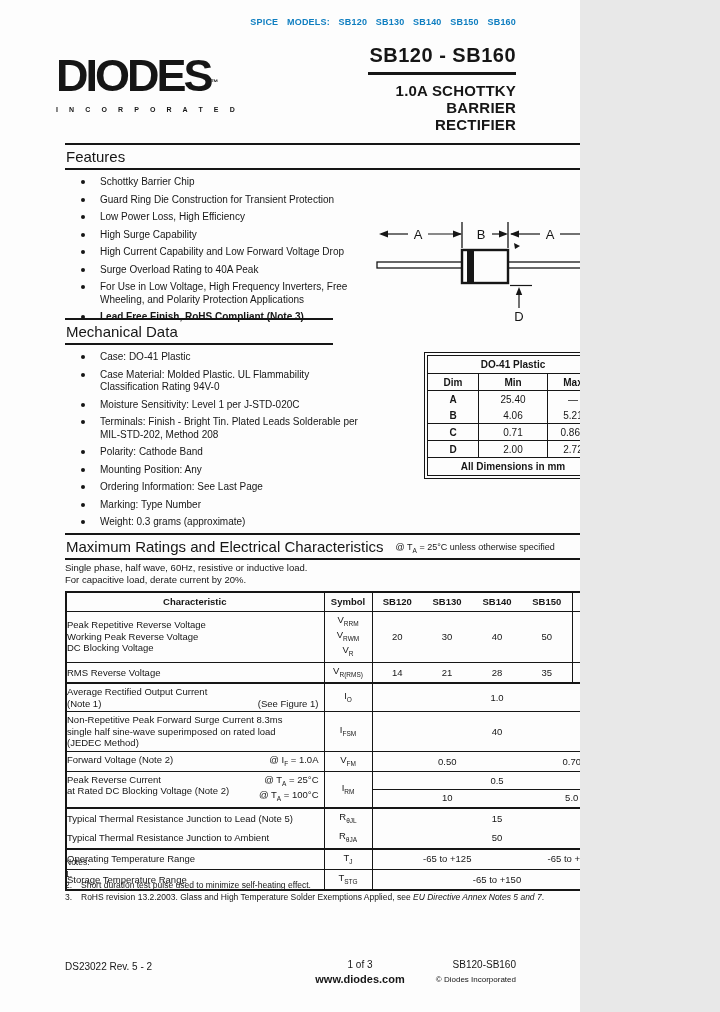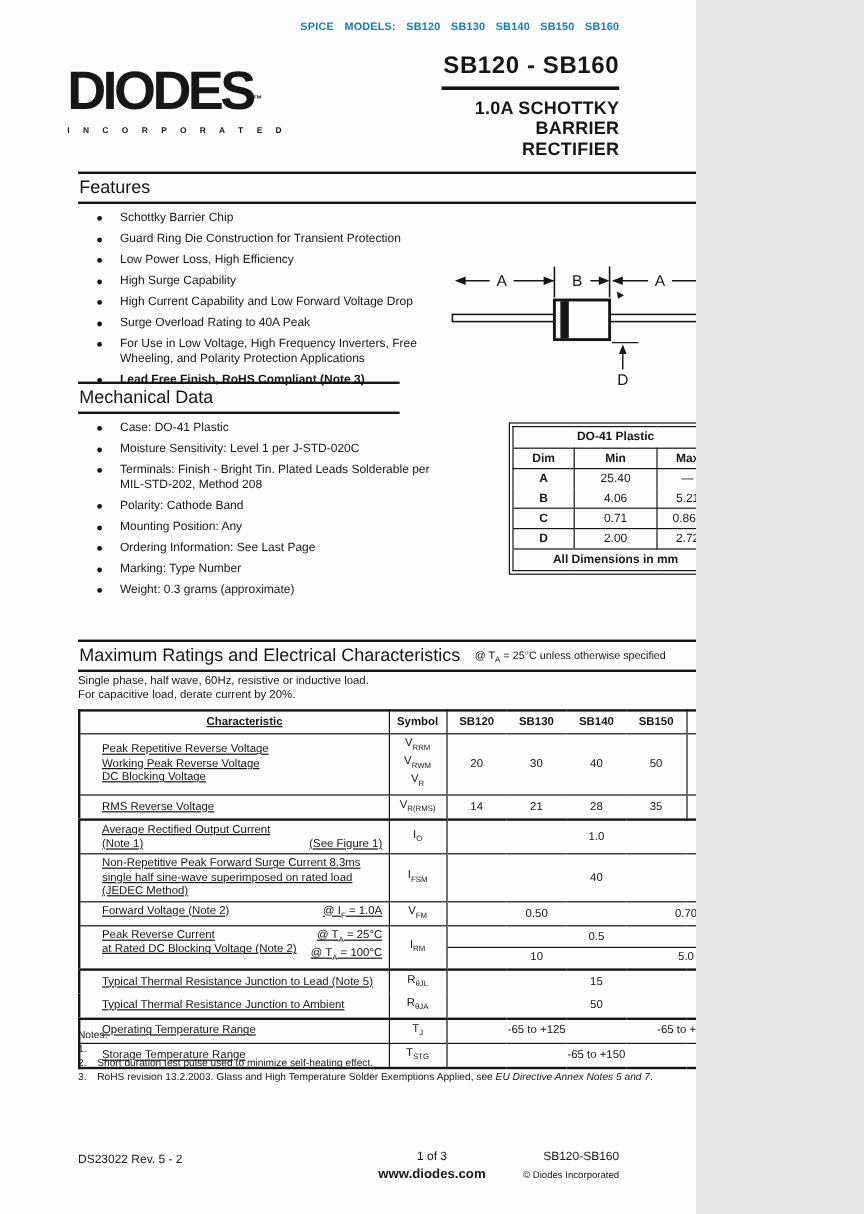--- a/index.html
+++ b/index.html
@@ -45,21 +45,21 @@
   .do41 .ftr{font-weight:bold;border-top:1.2px solid #161616;padding:3px;}
 
   
   .intro{font-size:9.5px;line-height:12px;}
 
   
   table.rt{border-collapse:collapse;border:2px solid #161616;table-layout:fixed;width:590px;
            font-size:9.5px;line-height:11.5px;}
   .rt th{font-weight:bold;text-align:center;padding:3px 1px;border-bottom:1px solid #161616;}
   .rt td{padding:2px 3px;vertical-align:middle;border-top:1px solid #161616;}
-  .rt .char{text-align:left;border-right:1px solid #161616;padding-left:18px;text-decoration:underline;}
+  .rt .char{text-align:left;border-right:1px solid #161616;padding-left:0;}
   .rt .sym{border-right:1px solid #161616;text-align:center;padding-left:0;padding-right:0;}
   .rt .val{text-align:center;}
   .rt .bl{border-left:1px solid #161616;margin-top:36px;}
   .rt tr.nt td{border-top:none;}
   .rt tr.t2 td{border-top-width:2px;}
   .rt sub{font-size:6.5px;}
   .flexbt{display:flex;justify-content:space-between;align-items:flex-start;padding-right:2px;}
   .irm-cell{padding:0 !important;}
   .irm-top{border-bottom:1px solid #161616;padding:2.5px;text-align:center;}
   .irm-bot{display:flex;padding:2.5px 0;text-align:center;}
@@ -214,20 +214,27 @@
   <div class="abs" style="left:65px;top:318px;width:268px;">
     <div class="hr2"></div>
     <div class="sect-title">Mechanical Data</div>
     <div class="hr2"></div>
   </div>
   <div class="abs blist" style="left:65px;top:351px;width:310px;">
     <div class="bitem">
         <span class="blt"></span>
         <div>
           <div>Case: DO-41 Plastic</div>
+        </div>
+      </div>
+    <div class="bitem">
+        <span class="blt"></span>
+        <div>
+          <div>Case Material:  Molded Plastic.  UL Flammability</div>
+          <div>Classification Rating 94V-0</div>
         </div>
       </div>
     <div class="bitem">
         <span class="blt"></span>
         <div>
           <div>Moisture Sensitivity:  Level 1 per J-STD-020C</div>
         </div>
       </div>
     <div class="bitem">
         <span class="blt"></span>

